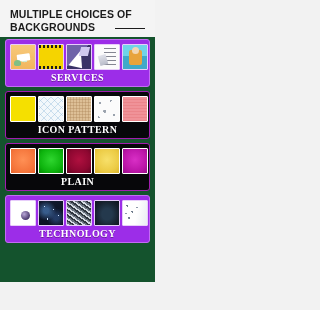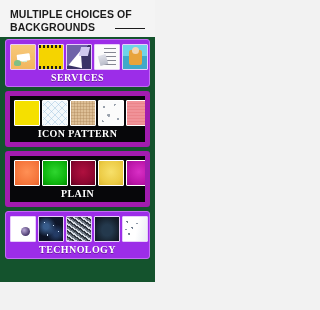--- a/index.html
+++ b/index.html
@@ -62,21 +62,21 @@
     box-sizing: border-box;
     position: relative;
     overflow: hidden;
   }
   .card.theme-purple {
     background: #9c2de8;
     border: 1px solid #c46bf5;
   }
   .card.theme-black {
     background: #07070a;
-    border: 5px solid #a21caf;
+    border: 1px solid #a21caf;
   }
 
   .swatch-row {
     display: flex;
     justify-content: space-between;
     gap: 2px;
     padding: 0 1px;
   }
 
   .swatch {

